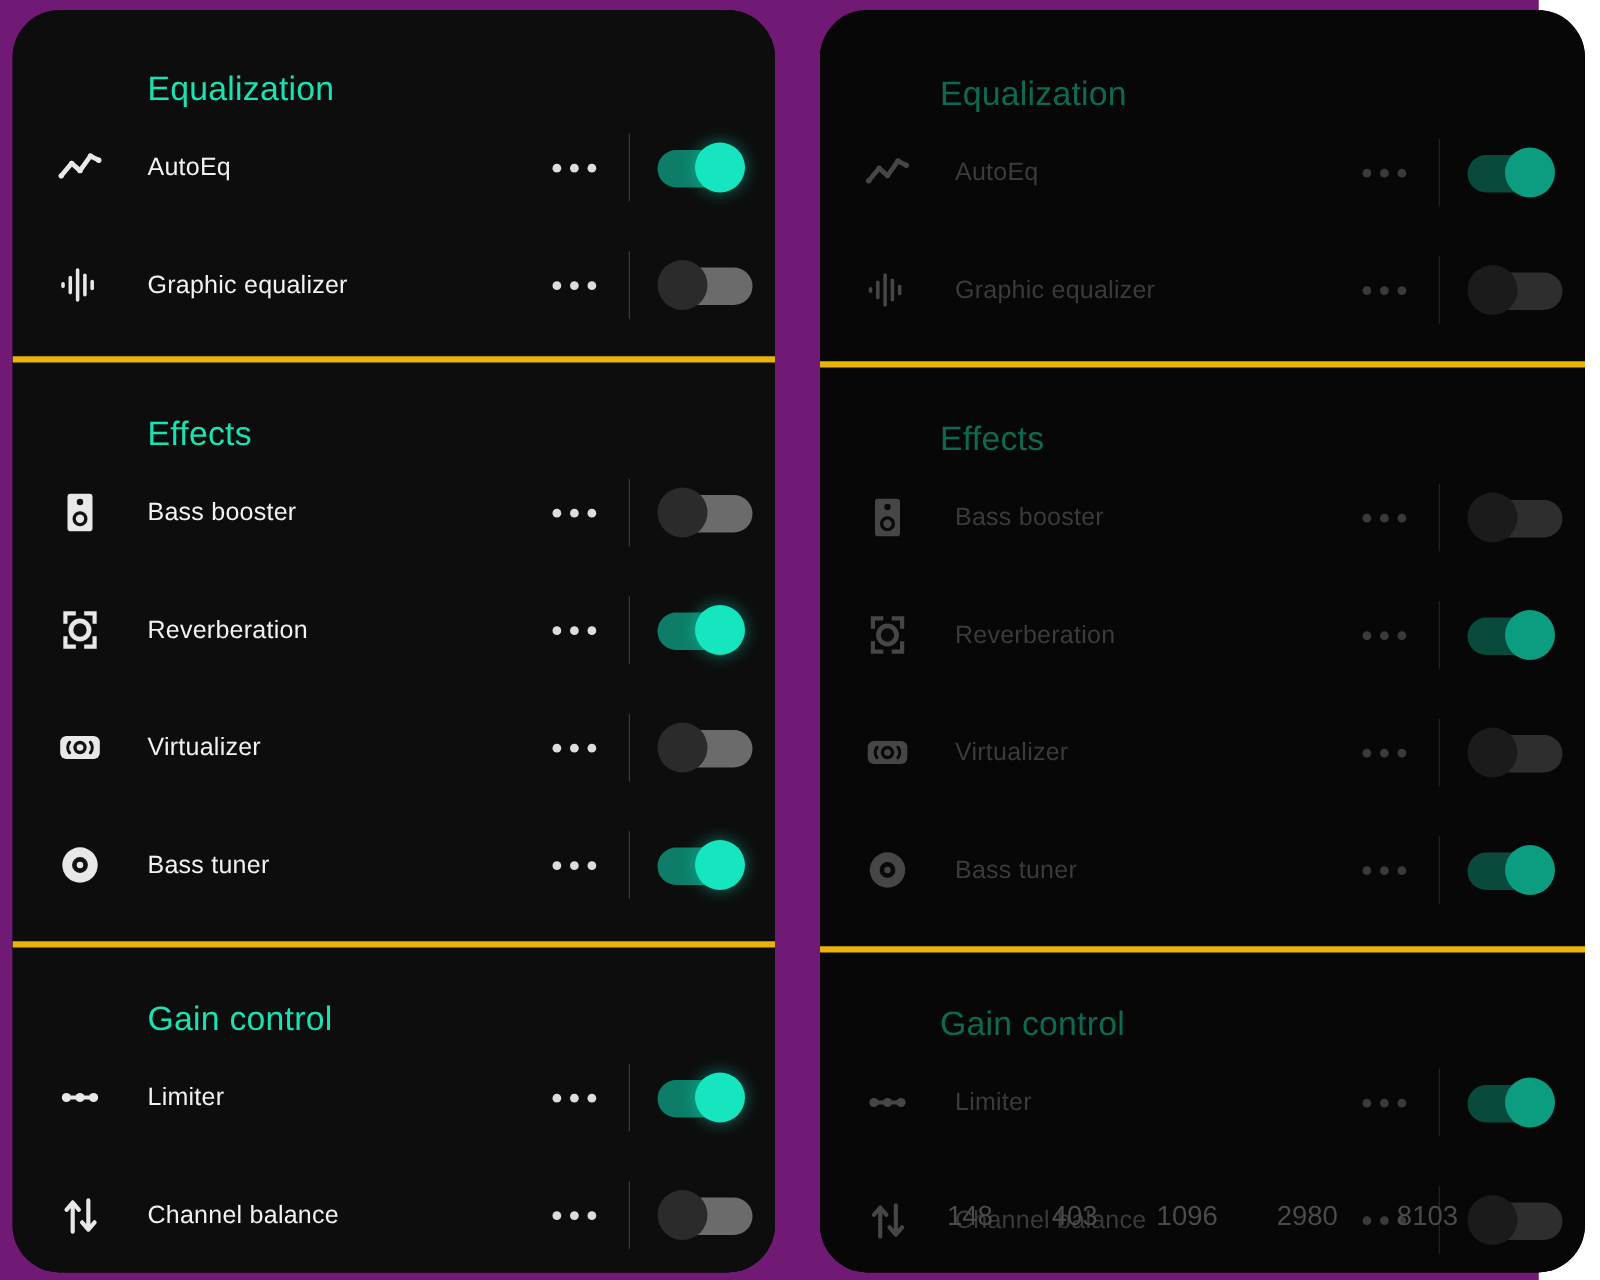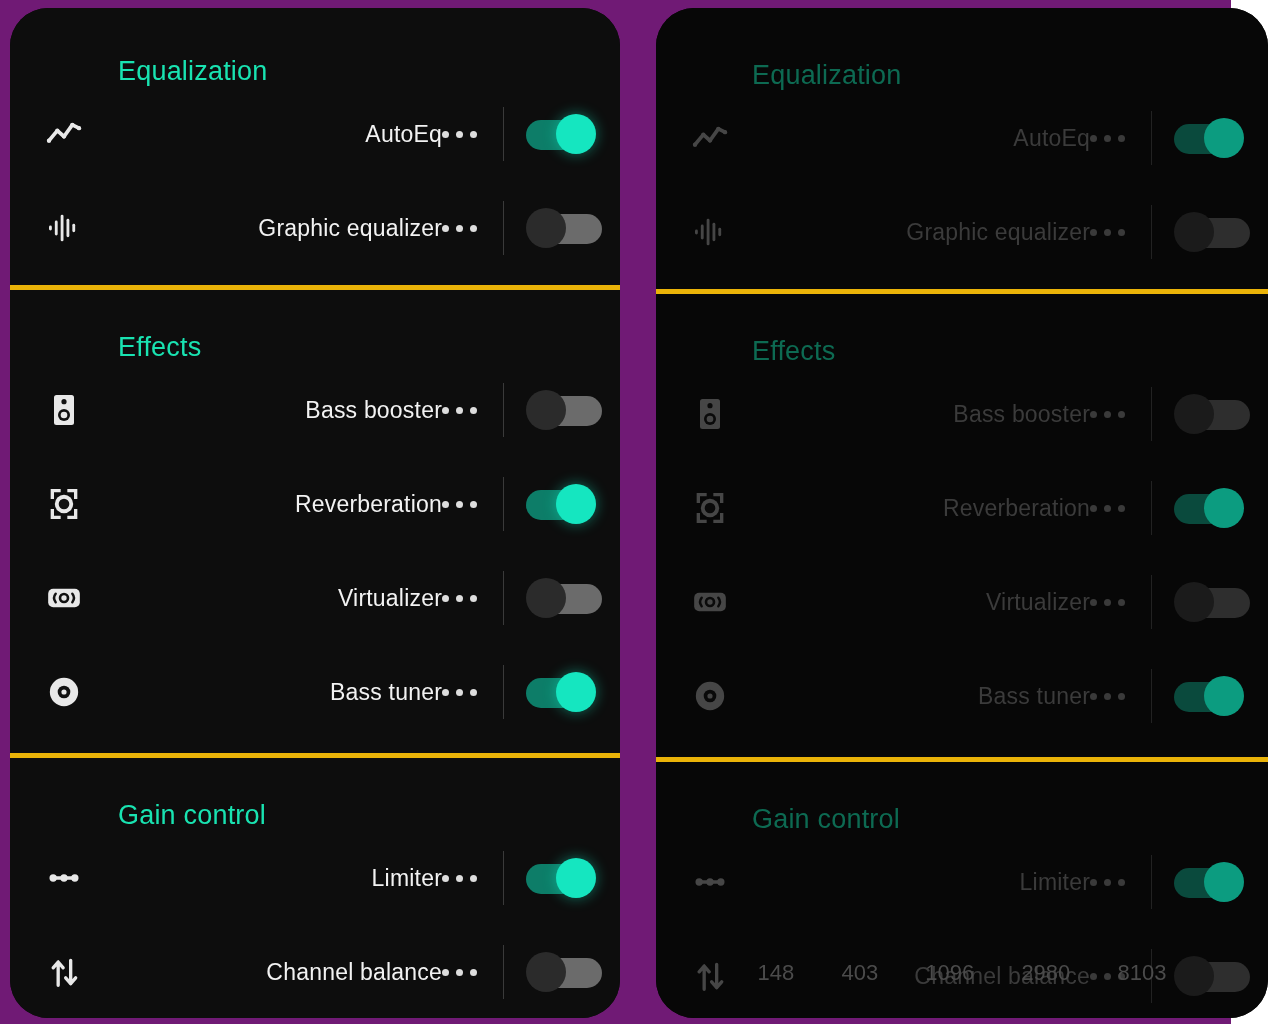--- a/index.html
+++ b/index.html
@@ -41,24 +41,23 @@
     width: 108px;
     display: flex;
     align-items: center;
     justify-content: center;
     flex: none;
   }
   .row-icon svg { display:block; }
   .row-label {
     flex: 1 1 auto;
     color: #f2f2f2;
-    font-size: 23px;
+    font-size: 20px;
     letter-spacing: .2px;
     white-space: nowrap;
-    text-align: right;
   }
   .dots {
     display: flex; gap: 7px; align-items: center;
     padding-right: 26px; flex: none;
   }
   .dots i { width: 7px; height: 7px; border-radius: 50%; background: #dddddd; display:block; }
   .divider-v { width: 1px; height: 54px; background: #3a3a3a; flex: none; }
 
   
   .toggle { position: relative; width: 76px; height: 46px; flex: none; margin-left: 22px; margin-right: 18px; }

